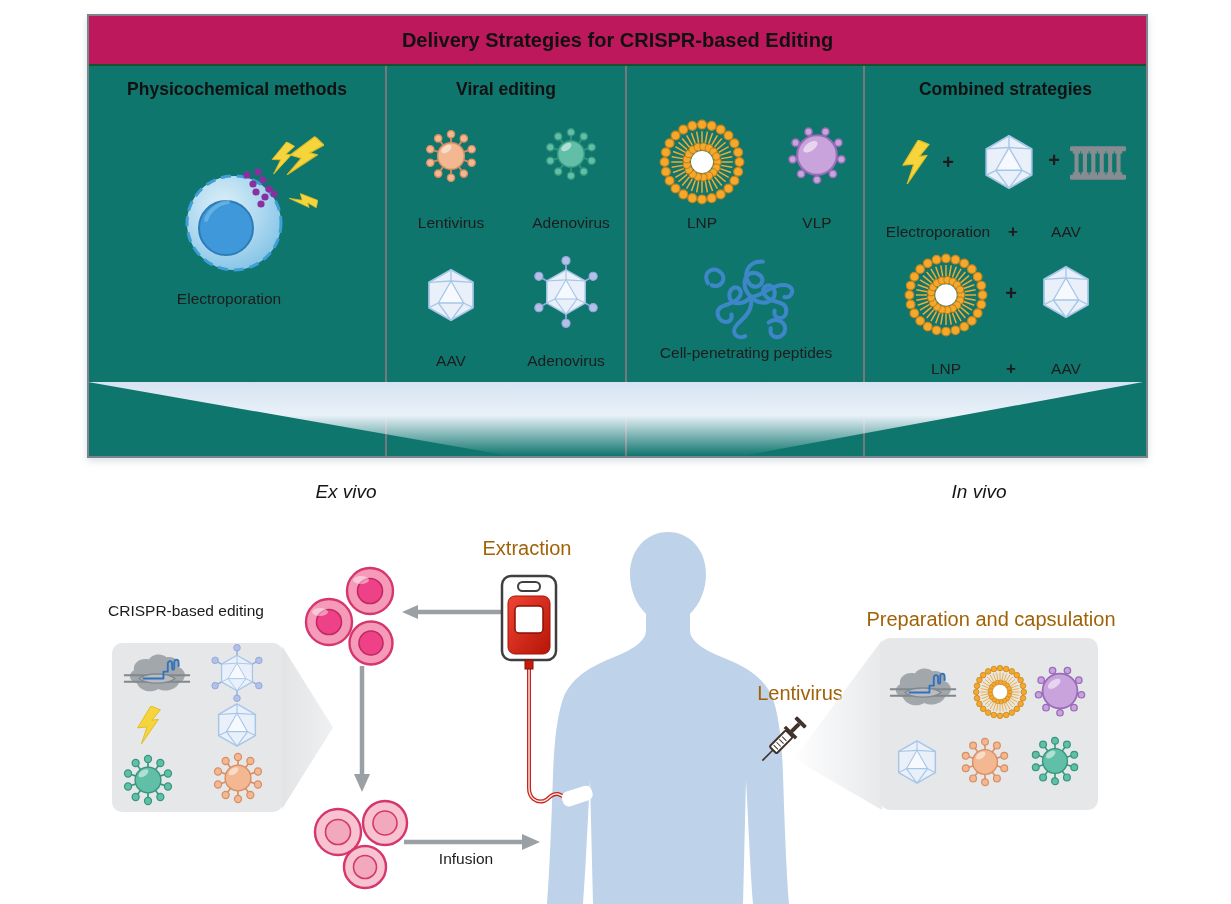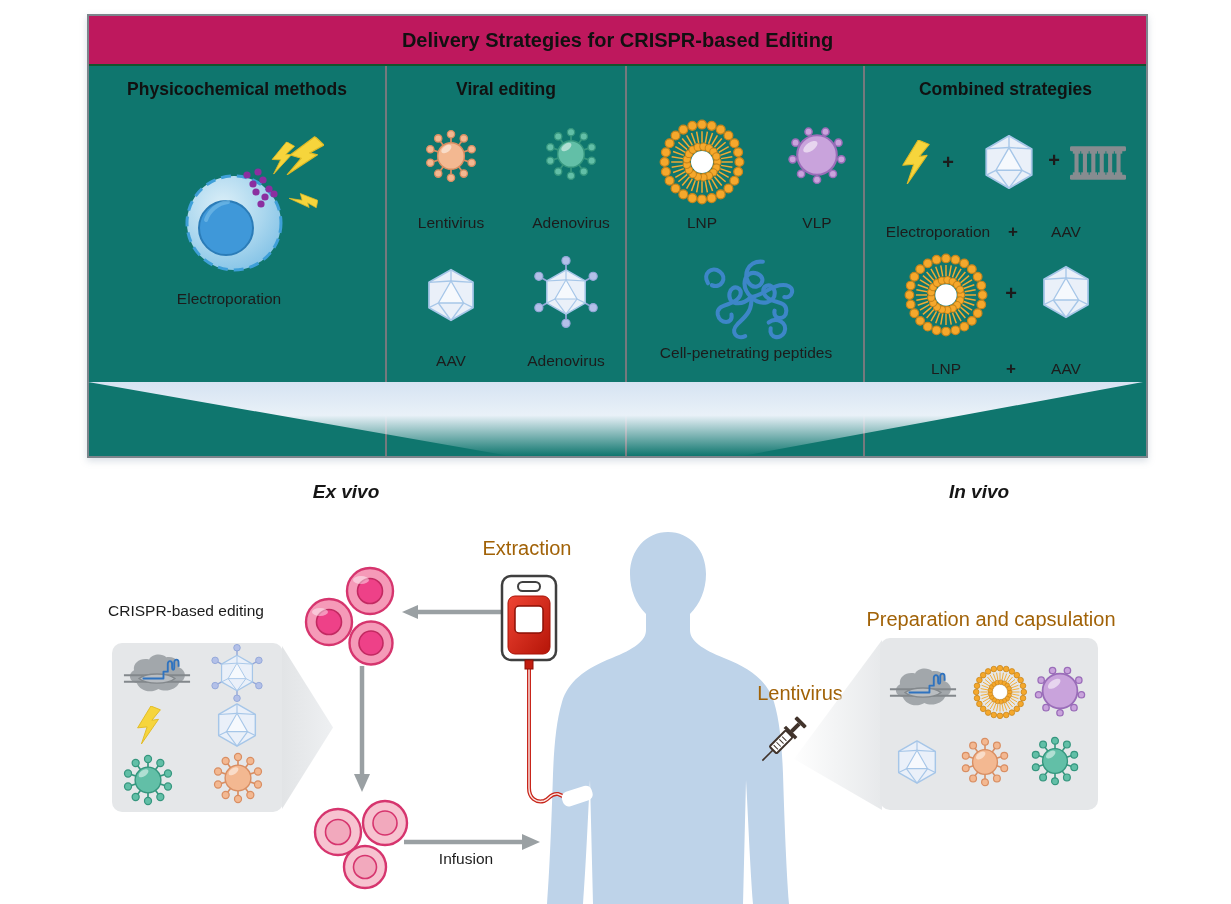--- a/index.html
+++ b/index.html
@@ -27,21 +27,21 @@
       clip-path:polygon(0 0,100% 0,62% 100%,40% 100%);}
   .graybox{background:#e5e7e9;border-radius:10px;}
   .leftbox{left:112px;top:643px;width:171px;height:169px;}
   .lefttip{left:282px;top:646px;width:51px;height:163px;background:linear-gradient(90deg,#e2e4e6,#eef0f2);
       clip-path:polygon(0 0,100% 50%,0 100%);}
   .rightbox{left:880px;top:638px;width:218px;height:172px;}
   .rightfunnel{left:794px;top:640px;width:88px;height:170px;
       background:linear-gradient(270deg,#e7e9eb 0%,rgba(245,246,247,0.12) 100%);
       clip-path:polygon(100% 0,0 70%,100% 100%);}
 
-  .sect-label{font-size:19px;font-weight:bold;font-style:italic;color:#151515;}
+  .sect-label{font-size:19px;font-weight:normal;font-style:italic;color:#151515;}
   .small-label{font-size:20px;color:#a16207;}
 
   .arrow line{stroke:#9aa0a3;stroke-width:4.5;}
   .arrow polygon{fill:#9aa0a3;}
 </style>
 </head>
 <body>
 
 <svg aria-hidden="true" style="position:absolute;width:0;height:0">
   <symbol id="sym-spiky" viewBox="-50 -50 100 100">

